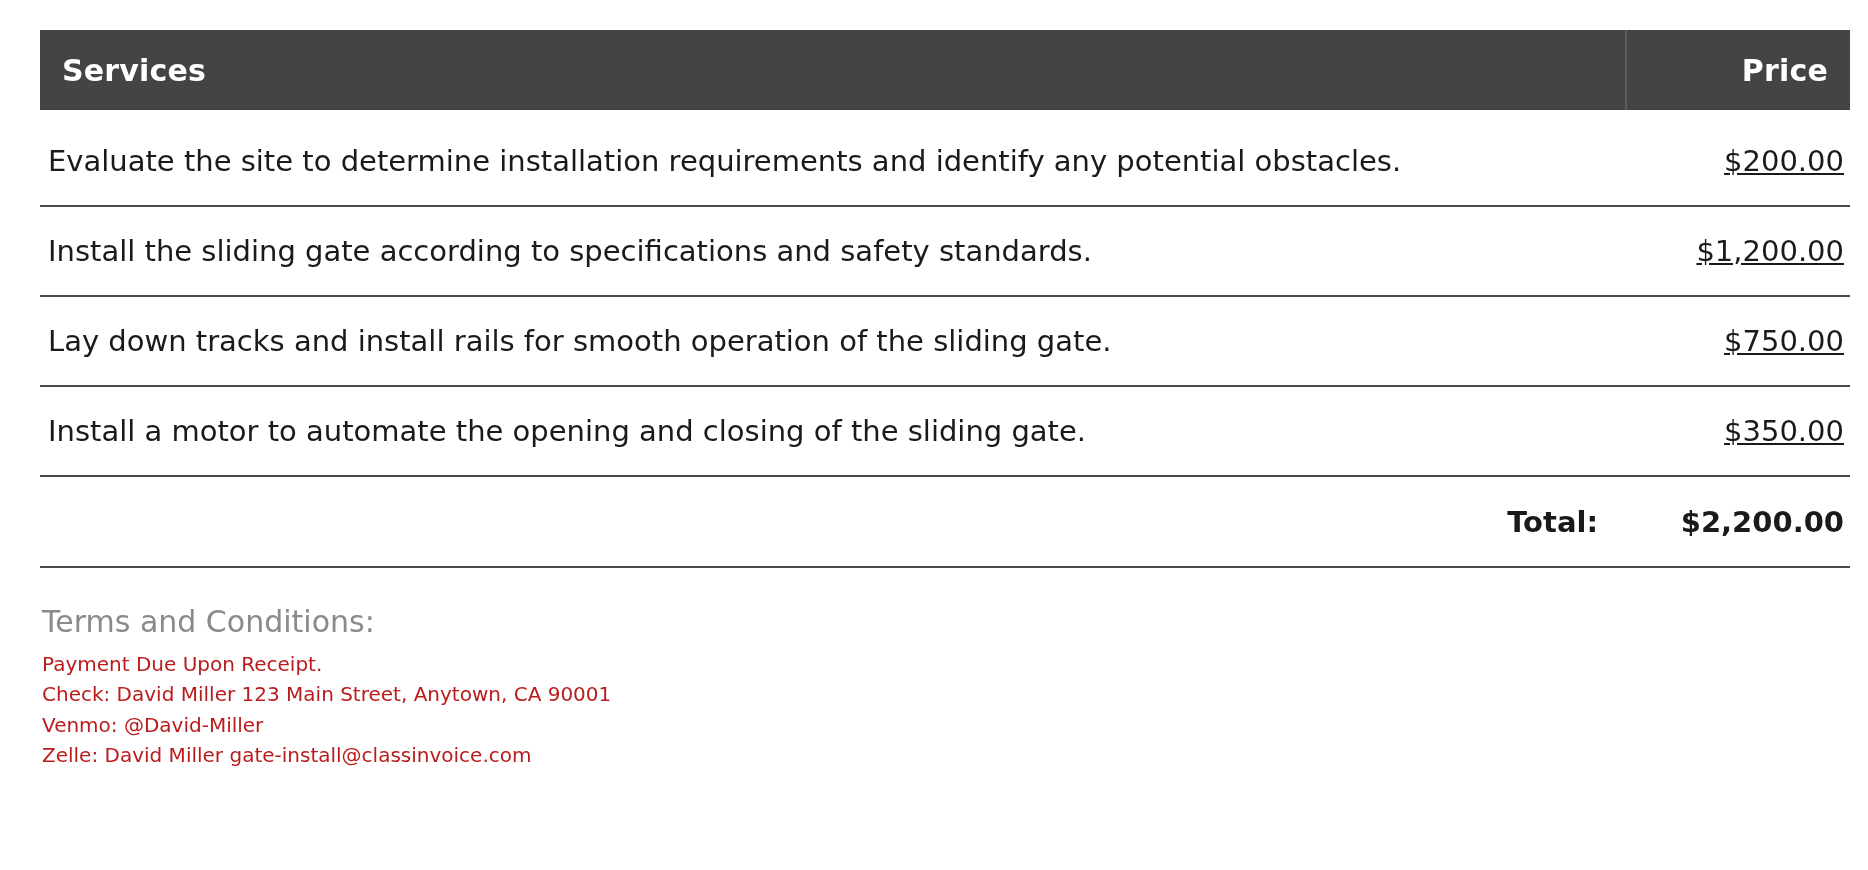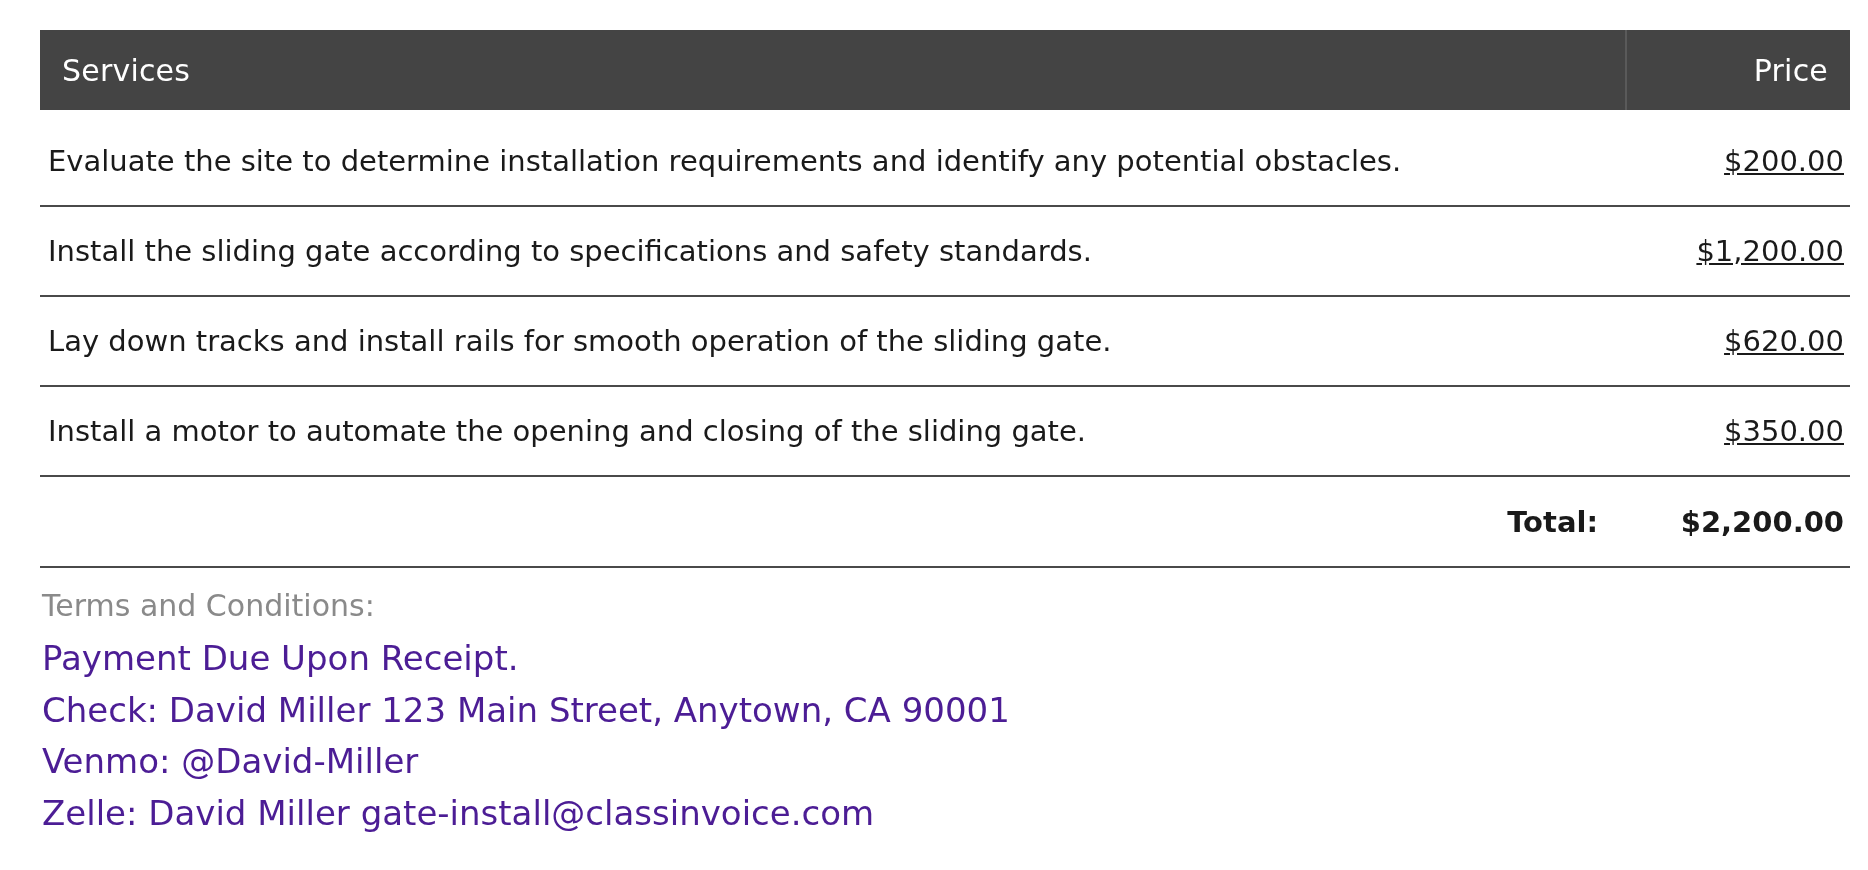--- a/index.html
+++ b/index.html
@@ -24,21 +24,21 @@
   
   .services-table {
     width: 1810px;
     border-collapse: collapse;
     table-layout: fixed;
   }
   .services-table thead th {
     background: #444444;
     color: #ffffff;
     font-size: 30px;
-    font-weight: normal;
+    font-weight: bold;
     height: 78px;
     vertical-align: middle;
     letter-spacing: 0.2px;
     margin-left: 23px;
   }
   .th-services {
     text-align: left;
     padding-left: 22px;
     border-right: 2px solid #5a5a5a;
   }
@@ -82,31 +82,31 @@
     padding-right: 28px;
   }
   .total-value {
     text-align: right;
     padding-right: 6px;
     white-space: nowrap;
   }
 
   
   .terms {
-    margin-top: 20px;
+    margin-top: 36px;
     padding-left: 2px;
   }
   .terms-title {
     color: #8a8a8a;
     font-size: 30px;
     margin-bottom: 10px;
   }
   .terms-line {
-    font-size: 34px;
-    color: #4c1d95;
+    font-size: 20px;
+    color: #b91c1c;
     line-height: 1.52;
   }
 </style>
 </head>
 <body>
 
 <div class="page">
 
   <table class="services-table">
     <thead>
@@ -119,21 +119,21 @@
       <tr>
         <td class="td-desc">Evaluate the site to determine installation requirements and identify any potential obstacles.</td>
         <td class="td-price">$200.00</td>
       </tr>
       <tr>
         <td class="td-desc">Install the sliding gate according to specifications and safety standards.</td>
         <td class="td-price">$1,200.00</td>
       </tr>
       <tr>
         <td class="td-desc">Lay down tracks and install rails for smooth operation of the sliding gate.</td>
-        <td class="td-price">$620.00</td>
+        <td class="td-price">$750.00</td>
       </tr>
       <tr>
         <td class="td-desc">Install a motor to automate the opening and closing of the sliding gate.</td>
         <td class="td-price">$350.00</td>
       </tr>
       <tr class="total-row">
         <td class="total-label">Total:</td>
         <td class="total-value">$2,200.00</td>
       </tr>
     </tbody>

